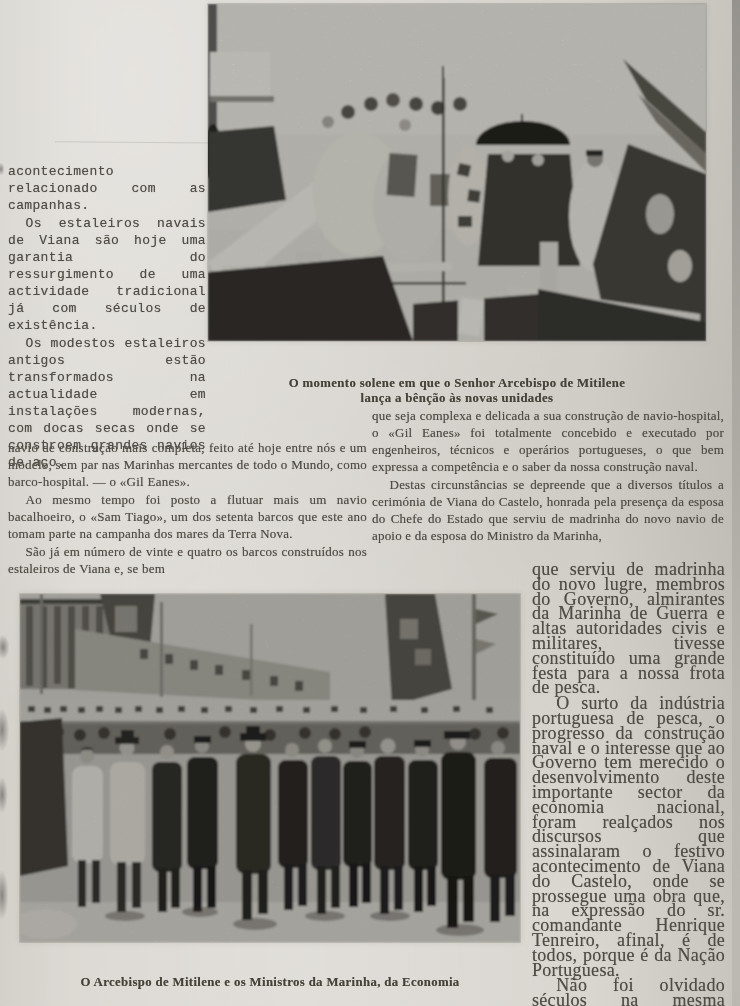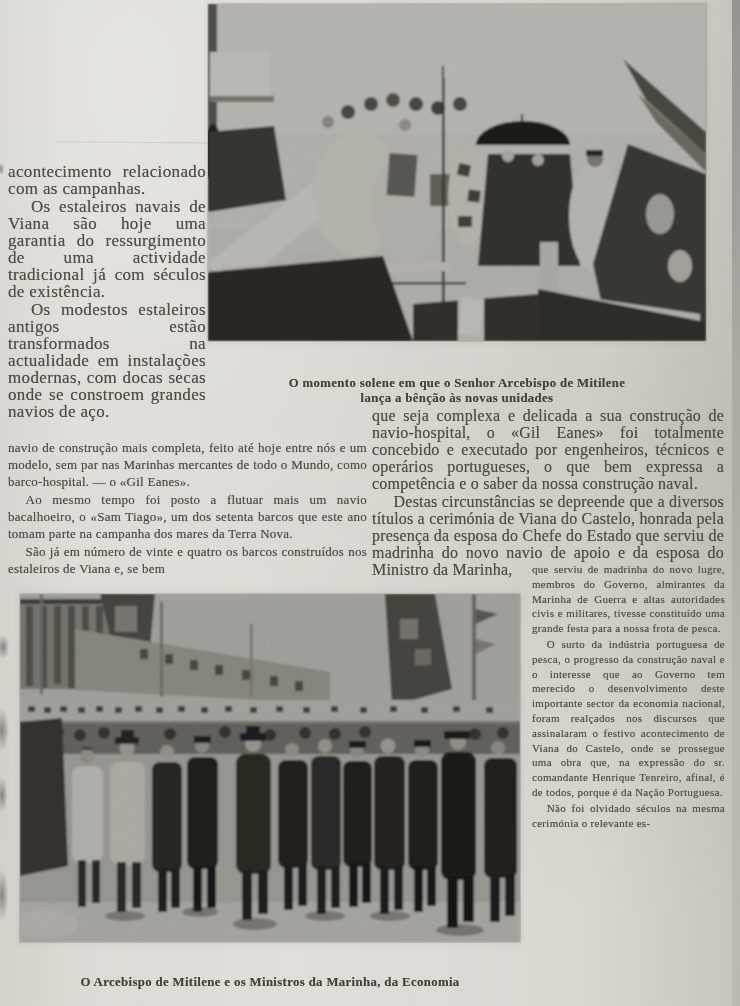--- a/index.html
+++ b/index.html
@@ -12,27 +12,27 @@
       radial-gradient(ellipse at 40% 95%, rgba(255,255,255,0.18), rgba(255,255,255,0) 50%),
       linear-gradient(90deg,#d3d0ca 0%, #dbd8d2 10%, #d9d6d0 80%, #c8c5bf 99%),
       #d7d4ce;
   }
   .page{position:absolute;inset:0;}
   .col{position:absolute;text-align:justify;color:#4f4c45;}
   .col p{margin:0 0 1px 0;text-indent:1.35em;
          text-shadow:0 0 0.7px rgba(79,76,69,0.55);}
   .col p.noind{text-indent:0;}
   #col-left-narrow{left:8px;top:163px;width:198px;height:261px;
-    font-size:17px;line-height:17px;letter-spacing:0.35px;}
+    font-size:13px;line-height:17px;letter-spacing:0.35px;font-family:Liberation Mono, monospace;}
   #col-left-wide{left:8px;top:424px;width:359px;height:168px;
     font-size:13px;line-height:17px;letter-spacing:0.25px;margin-top:15px;}
   #col-right-wide{left:372px;top:407px;width:352px;height:172px;
-    font-size:16px;line-height:17px;letter-spacing:0.2px;}
+    font-size:13px;line-height:17px;letter-spacing:0.2px;}
   #col-right-narrow{left:532px;top:562px;width:193px;height:444px;
-    font-size:11px;line-height:14.8px;letter-spacing:0.3px;}
+    font-size:18px;line-height:14.8px;letter-spacing:0.3px;}
   .photo{position:absolute;display:block;
     box-shadow:0 0 0 1px rgba(110,107,100,0.25), 0 0 6px rgba(90,88,82,0.18);}
   #photo-top{left:208px;top:4px;}
   #photo-bottom{left:20px;top:594px;}
   .caption{position:absolute;text-align:center;font-weight:bold;color:#454339;
     font-size:12.8px;line-height:14.8px;letter-spacing:0.35px;
     text-shadow:0 0 0.6px rgba(69,67,60,0.5);margin-top:17px;}
   #caption-top{left:208px;top:359px;width:498px;}
   #caption-bottom{left:20px;top:958px;width:500px;}
   .edge-right{position:absolute;right:0;top:0;width:8px;height:1006px;

